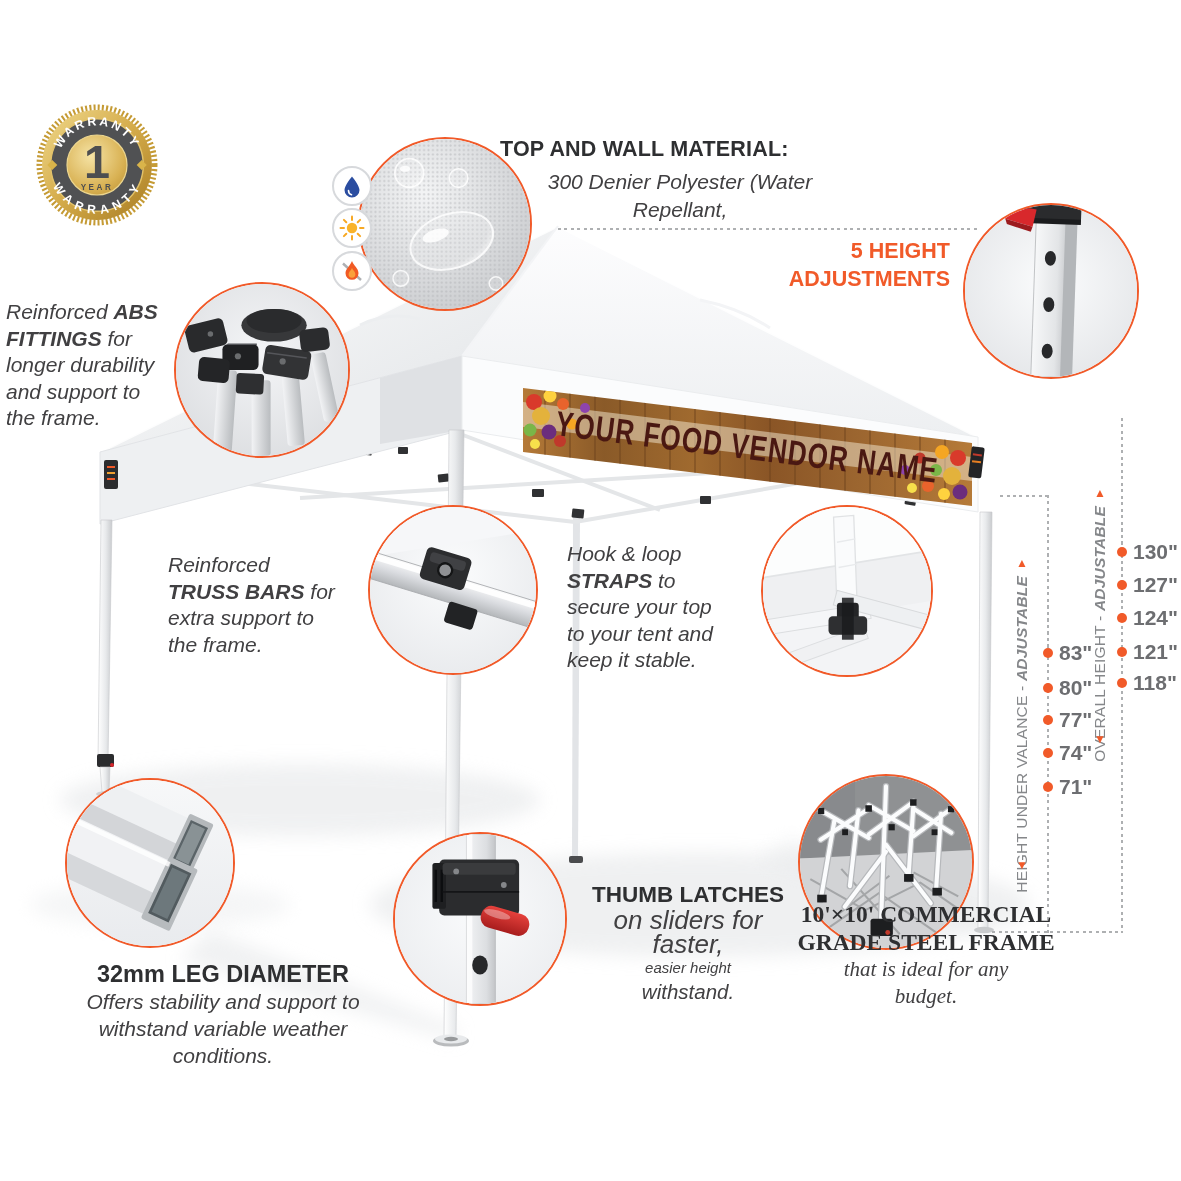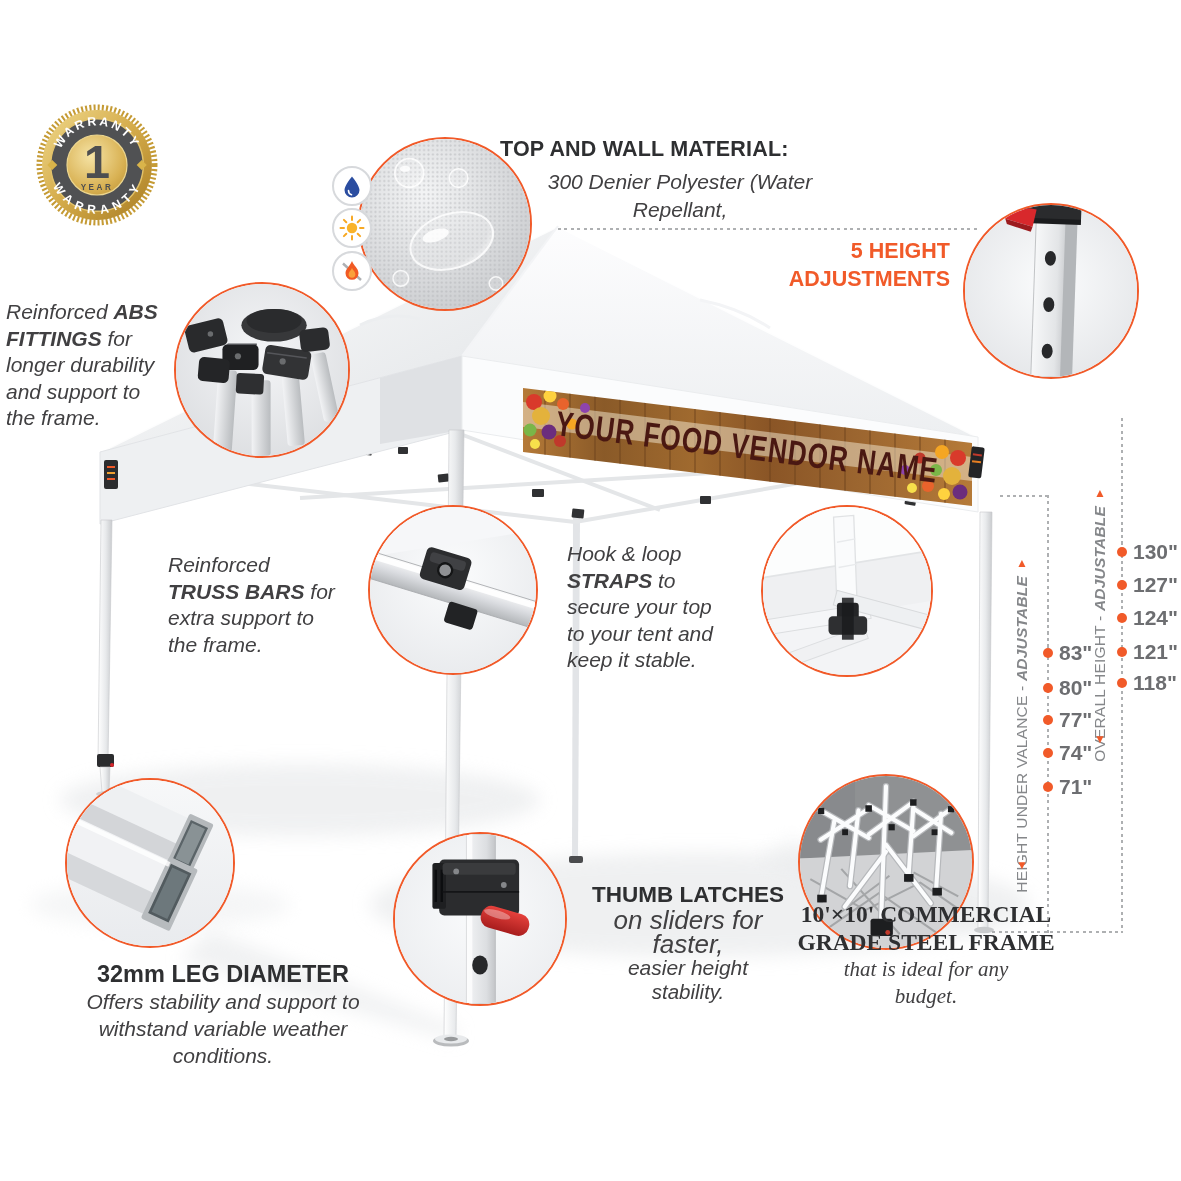--- a/index.html
+++ b/index.html
@@ -607,22 +607,22 @@
   <div class="tblock l-align" style="left:63px; top:960px; width:320px;">
     <div class="cap-title">32mm LEG DIAMETER</div>
     <div class="cap-body">Offers stability and support to</div>
     <div class="cap-body">withstand variable weather</div>
     <div class="cap-body">conditions.</div>
   </div>
 
   <div class="tblock l-align" style="left:578px; top:881px; width:220px;">
     <div class="cap-title" style="font-size:22.5px;">THUMB LATCHES</div>
     <div class="cap-body" style="line-height:23.5px; font-size:26px;">on sliders for faster,</div>
-    <div class="cap-body" style="line-height:23.5px; font-size:21px;">easier height</div>
-    <div class="cap-body" style="line-height:23.5px; font-size:20.5px;">stability.</div>
+    <div class="cap-body" style="line-height:23.5px; font-size:15px;">easier height</div>
+    <div class="cap-body" style="line-height:23.5px; font-size:20.5px;">withstand.</div>
   </div>
 
   <div class="tblock l-align" style="left:796px; top:900px; width:260px;font-family:Liberation Serif, serif;">
     <div class="cap-title">10'×10' COMMERCIAL</div>
     <div class="cap-title">GRADE STEEL FRAME</div>
     <div class="cap-body">that is ideal for any</div>
     <div class="cap-body">budget.</div>
   </div>
 
   <svg class="badge" style="left:36px; top:104px;" width="122" height="122" viewBox="0 0 120 120">

